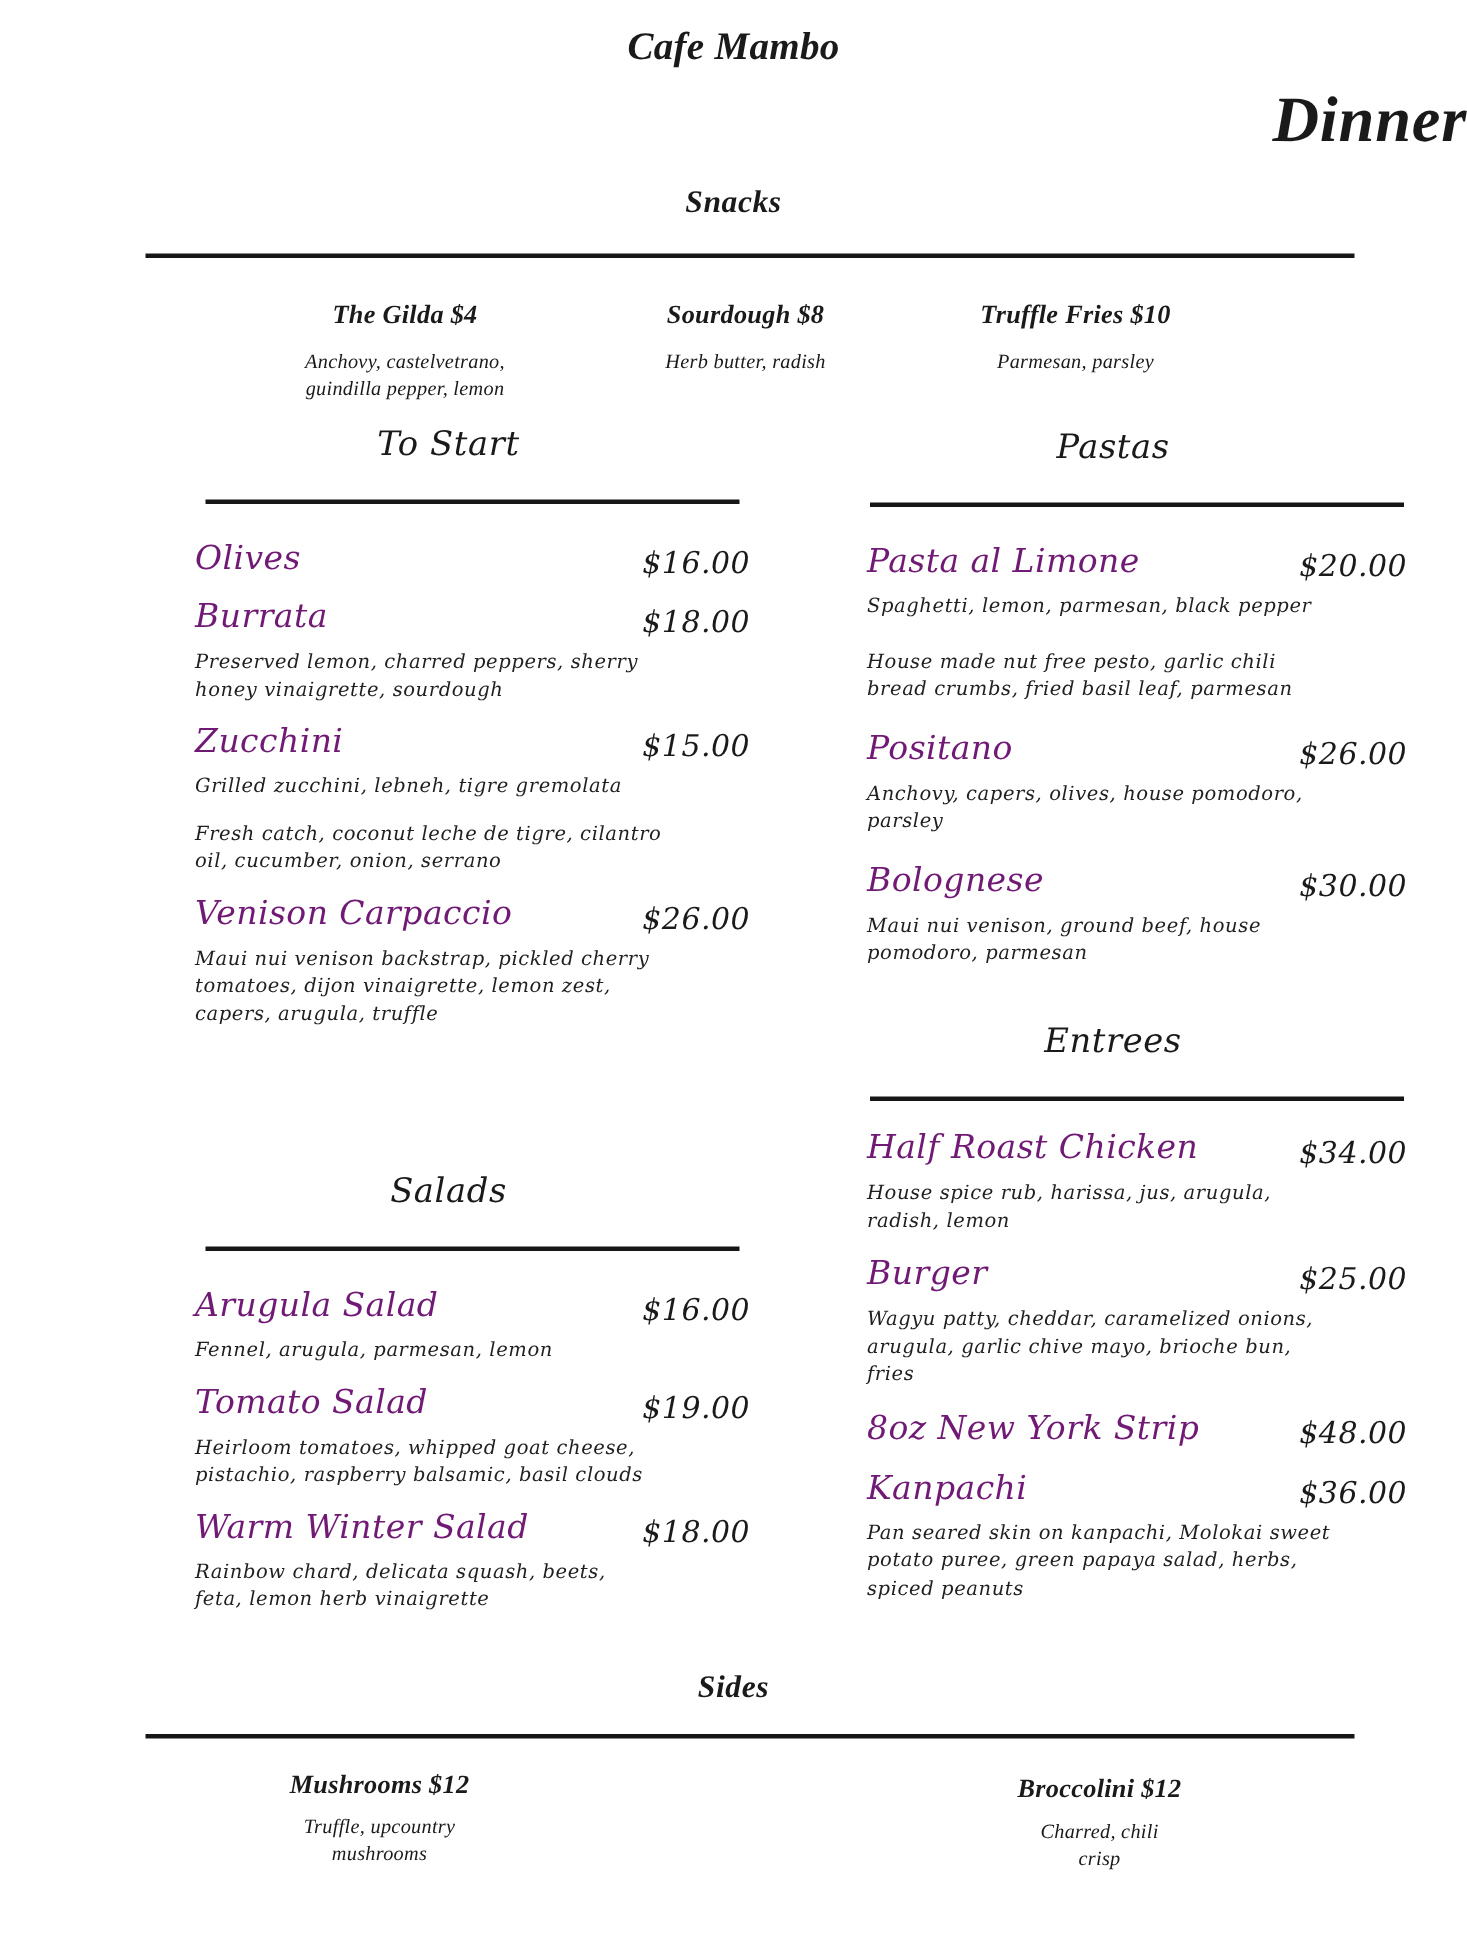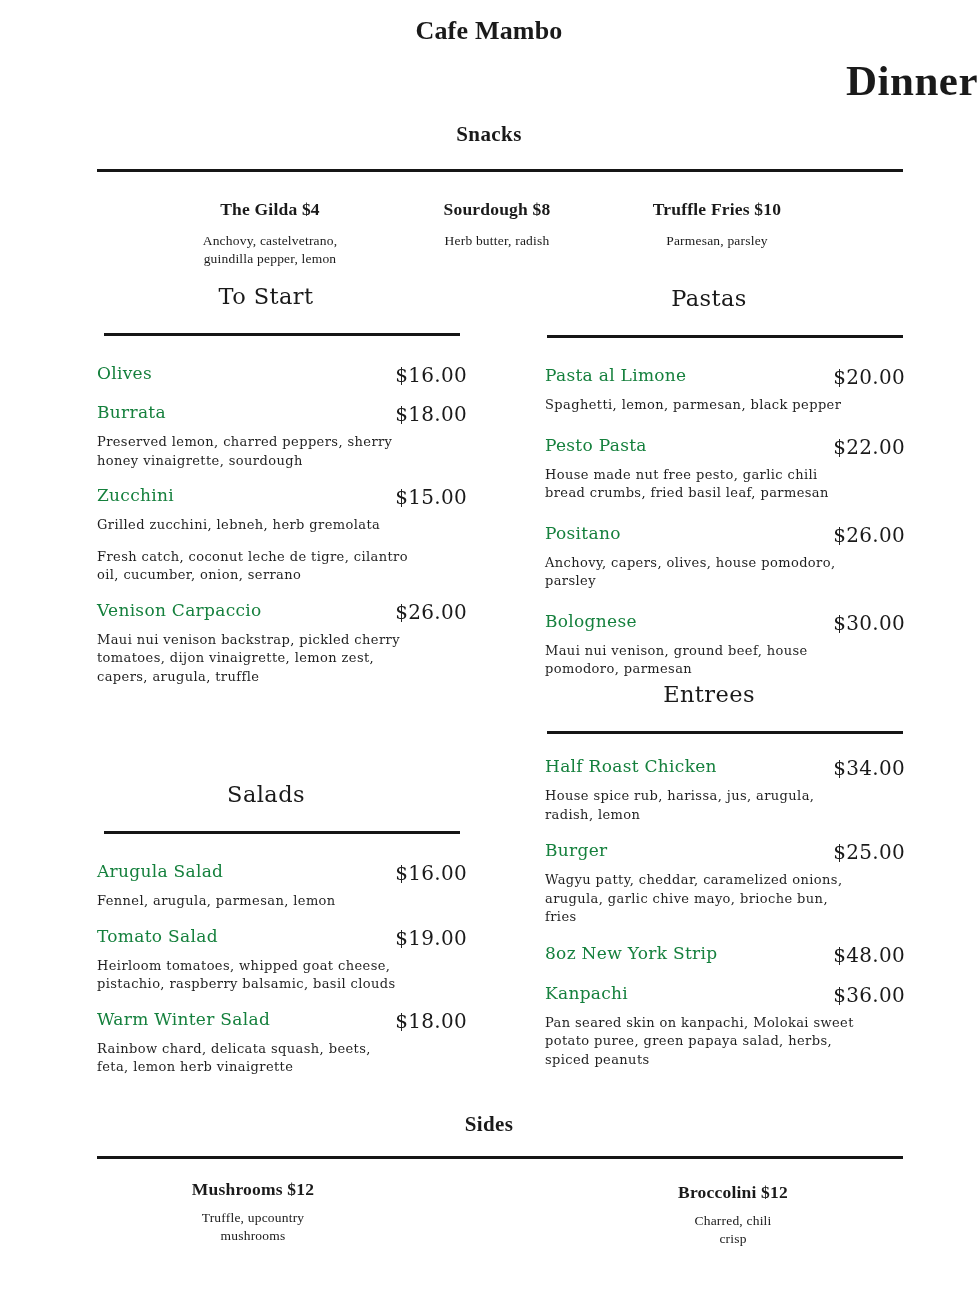--- a/index.html
+++ b/index.html
@@ -5,20 +5,21 @@
   * { box-sizing: border-box; }
   html, body { margin: 0; padding: 0; background: #ffffff; }
   .page {
     position: relative;
     width: 978px;
     height: 1289px;
     background: #ffffff;
     color: #1a1a1a;
     font-family: "DejaVu Serif", serif;
     overflow: hidden;
+    font-style: italic;
   }
 
   
   .restaurant-name {
     position: absolute; top: 16px; left: 0; right: 0;
     text-align: center;
     font-family: "Liberation Serif", serif;
     font-weight: 700; font-size: 26px; letter-spacing: 0.2px;
   }
   .menu-title {
@@ -66,21 +67,21 @@
   }
   .snack-1 { top: 198px; left: 270px; }
   .snack-2 { top: 198px; left: 497px; }
   .snack-3 { top: 198px; left: 717px; }
   .side-1  { top: 1178px; left: 253px; }
   .side-2  { top: 1180px; left: 503px; }
   .side-3  { top: 1181px; left: 733px; }
   .side-item .tri-desc { margin-top: 8px; }
 
   
-  .menu-section { position: absolute; }
+  .menu-section { position: absolute; margin-left: 33px; }
   .sec-to-start { left: 97px;  top: 282px; width: 370px; }
   .sec-pastas   { left: 545px; top: 284px; width: 360px; }
   .sec-salads   { left: 97px;  top: 780px; width: 370px; }
   .sec-entrees  { left: 545px; top: 680px; width: 360px; }
 
   .col-heading {
     margin: 0;
     text-align: center;
     font-weight: 500; font-size: 22.5px; letter-spacing: 0.4px;
     line-height: 29px;
@@ -97,21 +98,21 @@
   .menu-item { margin-bottom: 13px; }
   .sec-pastas  .menu-item { margin-bottom: 18px; }
   .sec-entrees .menu-item { margin-bottom: 14px; }
 
   .item-row {
     display: flex;
     justify-content: space-between;
     align-items: flex-start;
     line-height: 24px;
   }
-  .item-name  { font-size: 17px;  letter-spacing: 0.3px; color: #15803d; }
+  .item-name  { font-size: 22px;  letter-spacing: 0.3px; color: #701a75; }
   .item-price { font-size: 20px;  letter-spacing: 0.3px; padding-top: 2px; flex-shrink: 0; }
   .item-desc {
     margin-top: 7px;
     font-size: 13px; letter-spacing: 0.4px;
     line-height: 18.5px;
     white-space: pre-line;
     color: #1f1f1f;
   }
 </style>
 </head>
@@ -155,21 +156,21 @@
           <span class="item-price">$18.00</span>
         </div>
         <div class="item-desc">Preserved lemon, charred peppers, sherry
 honey vinaigrette, sourdough</div>
       </div>
       <div class="menu-item">
         <div class="item-row">
           <span class="item-name">Zucchini</span>
           <span class="item-price">$15.00</span>
         </div>
-        <div class="item-desc">Grilled zucchini, lebneh, herb gremolata</div>
+        <div class="item-desc">Grilled zucchini, lebneh, tigre gremolata</div>
       </div>
       <div class="menu-item">
         <div class="item-desc">Fresh catch, coconut leche de tigre, cilantro
 oil, cucumber, onion, serrano</div>
       </div>
       <div class="menu-item">
         <div class="item-row">
           <span class="item-name">Venison Carpaccio</span>
           <span class="item-price">$26.00</span>
         </div>
@@ -185,24 +186,20 @@
     <div class="col-rule"></div>
     <div class="items">
       <div class="menu-item">
         <div class="item-row">
           <span class="item-name">Pasta al Limone</span>
           <span class="item-price">$20.00</span>
         </div>
         <div class="item-desc">Spaghetti, lemon, parmesan, black pepper</div>
       </div>
       <div class="menu-item">
-        <div class="item-row">
-          <span class="item-name">Pesto Pasta</span>
-          <span class="item-price">$22.00</span>
-        </div>
         <div class="item-desc">House made nut free pesto, garlic chili
 bread crumbs, fried basil leaf, parmesan</div>
       </div>
       <div class="menu-item">
         <div class="item-row">
           <span class="item-name">Positano</span>
           <span class="item-price">$26.00</span>
         </div>
         <div class="item-desc">Anchovy, capers, olives, house pomodoro,
 parsley</div>

